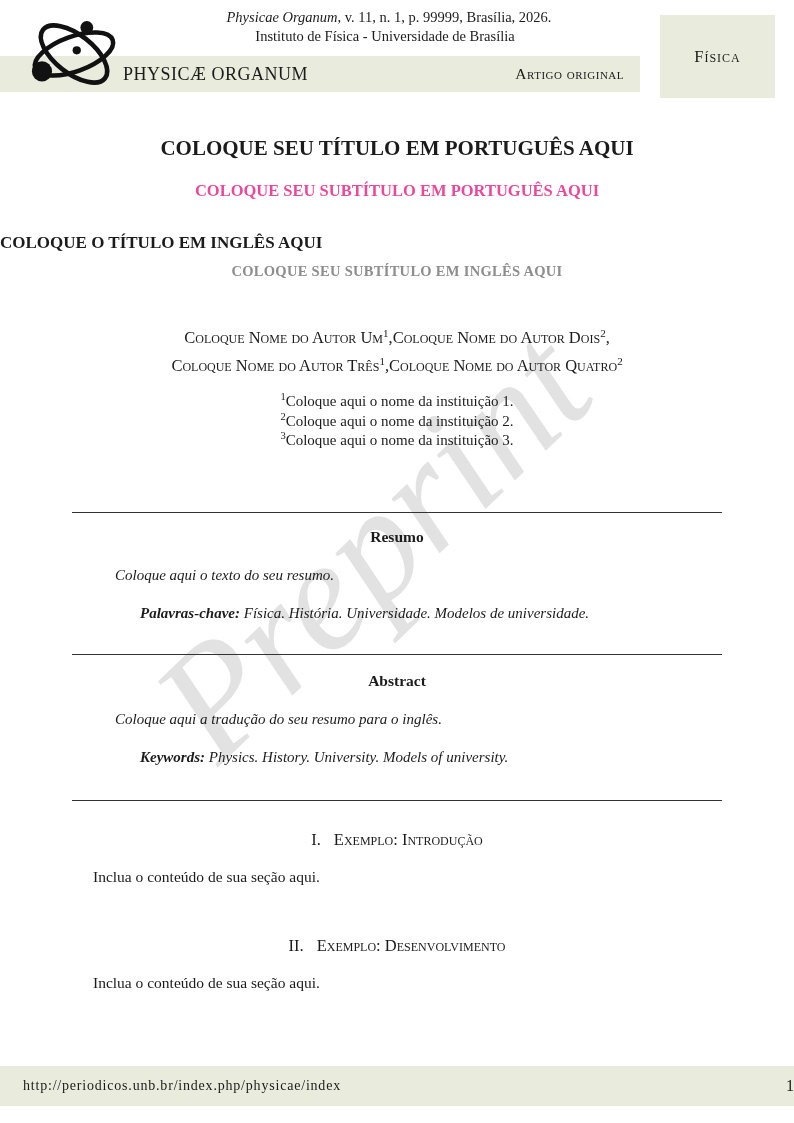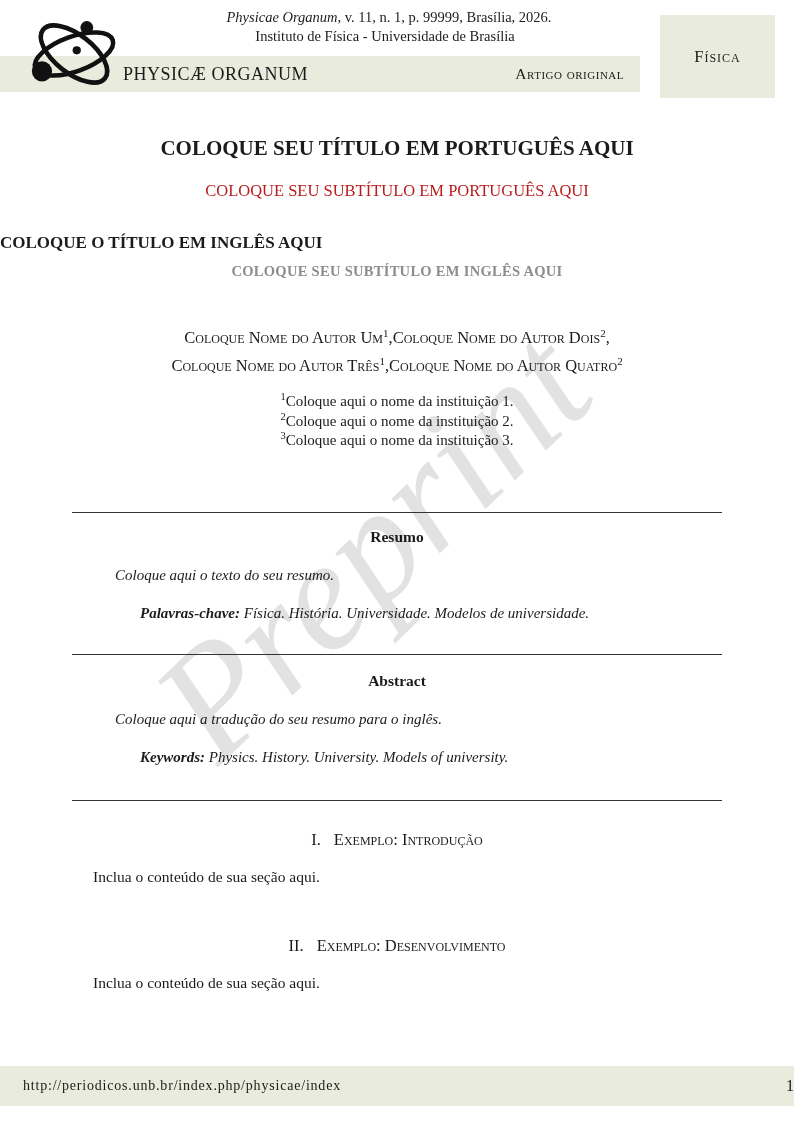--- a/index.html
+++ b/index.html
@@ -42,21 +42,21 @@
     position:absolute;top:15px;left:660px;width:115px;height:83px;
     background:#e9ebdc;
     display:flex;align-items:center;justify-content:center;
   }
   .field-box span{font-variant:small-caps;font-size:16.5px;letter-spacing:1px;}
   .logo{position:absolute;top:11px;left:28px;width:92px;height:86px;}
   
   .title-pt{position:absolute;top:136px;left:0;width:794px;text-align:center;
     font-weight:bold;font-size:21px;}
   .subtitle-pt{position:absolute;top:181px;left:0;width:794px;text-align:center;
-    font-weight:normal;font-size:16.5px;color:#b91c1c;}
+    font-weight:bold;font-size:16.5px;color:#ec4899;}
   .title-en{position:absolute;top:233px;left:0;width:794px;text-align:left;
     font-weight:bold;font-size:17px;}
   .subtitle-en{position:absolute;top:263px;left:0;width:794px;text-align:center;
     font-weight:bold;font-size:14.5px;color:#8d8d8d;letter-spacing:0.3px;}
   
   .authors{position:absolute;top:324px;left:0;width:794px;text-align:center;
     font-size:16.5px;line-height:28px;}
   .authors .line{display:flex;justify-content:center;}
   .author-name{font-variant:small-caps;}
   .authors sup{font-size:11px;vertical-align:super;line-height:0;}

